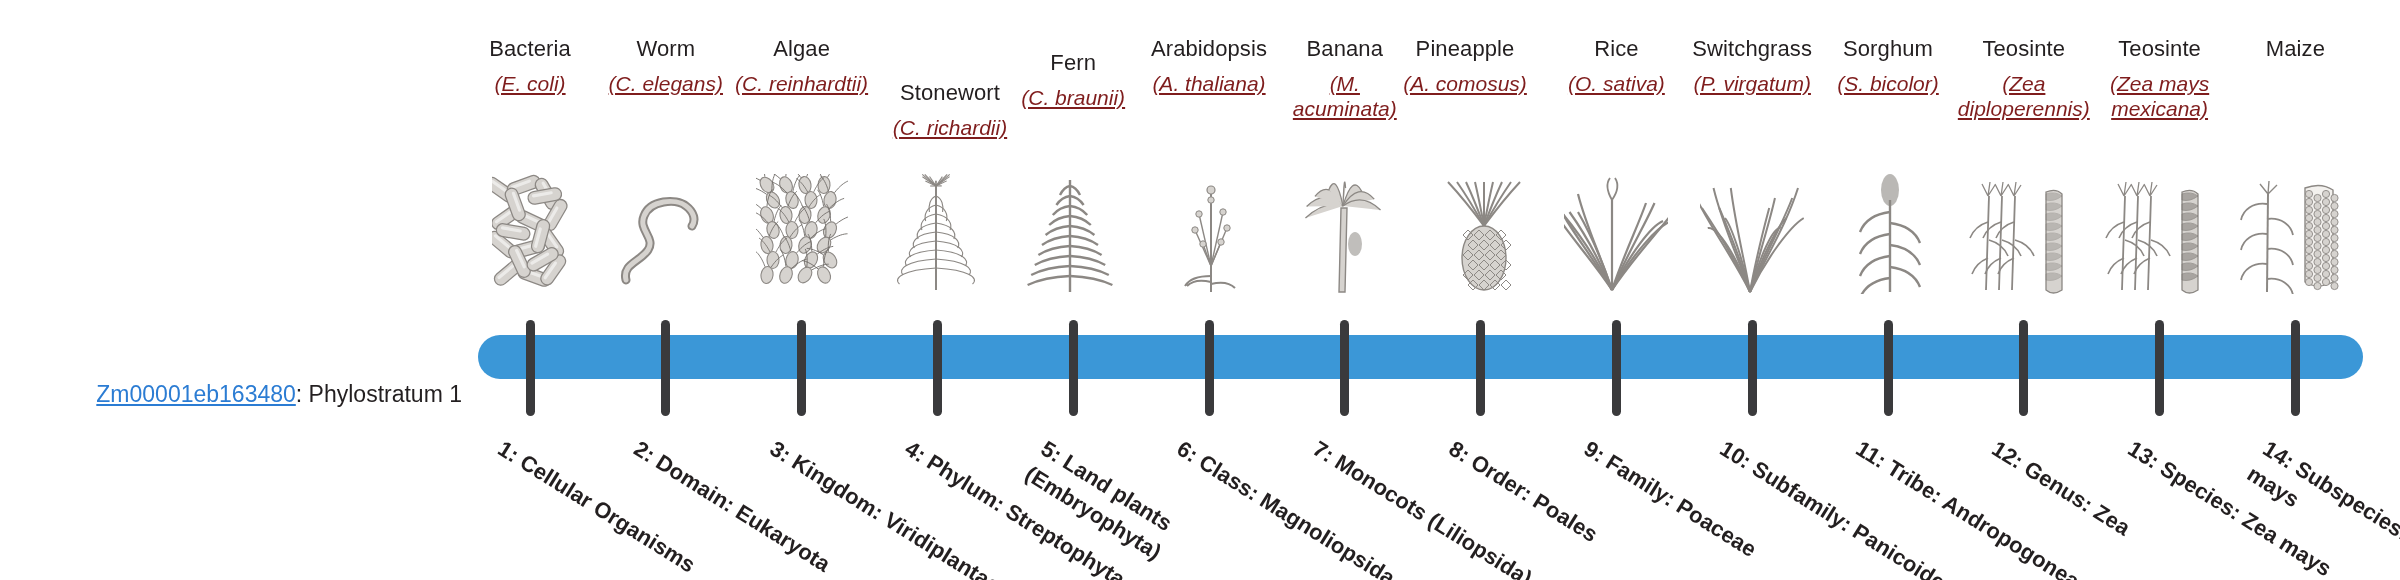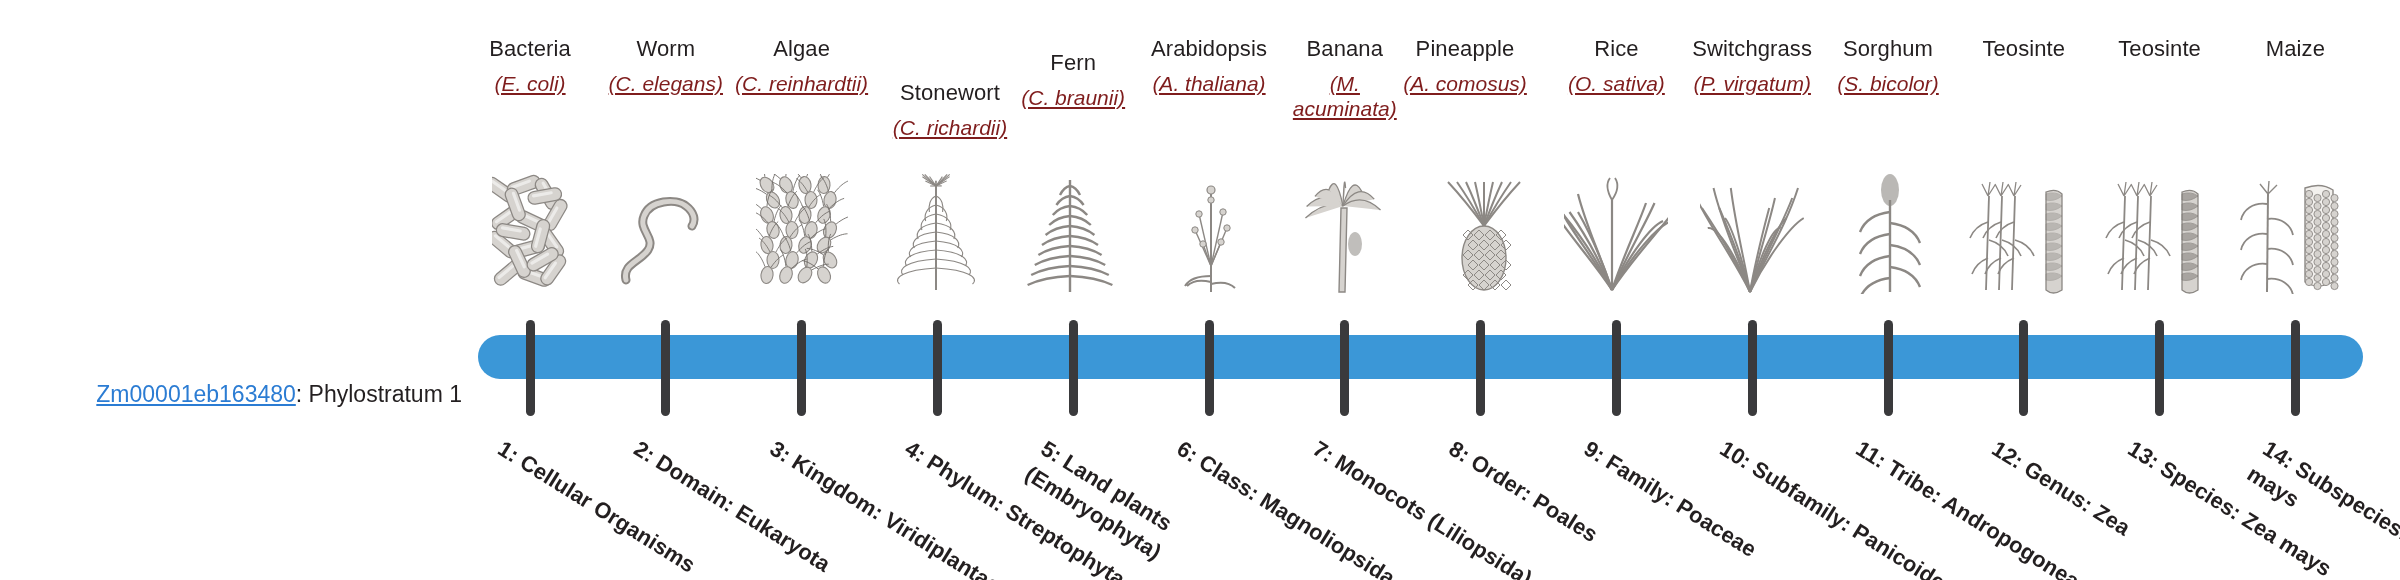--- a/index.html
+++ b/index.html
@@ -524,20 +524,21 @@
           <path d="M48 53 C64 55 74 63 78 73" fill="none" stroke="#8c8884" stroke-width="2.4"></path>
           <path d="M48 64 C32 66 22 74 18 84" fill="none" stroke="#8c8884" stroke-width="2.4"></path>
           <path d="M48 75 C64 77 74 85 78 95" fill="none" stroke="#8c8884" stroke-width="2.4"></path>
           <path d="M48 86 C32 88 22 96 18 106" fill="none" stroke="#8c8884" stroke-width="2.4"></path>
           <path d="M48 97 C64 99 74 107 78 117" fill="none" stroke="#8c8884" stroke-width="2.4"></path>
           <path d="M48 108 C32 110 22 118 18 128" fill="none" stroke="#8c8884" stroke-width="2.4"></path>
         </svg>
       </div>
       <div class="species-col" style="left: 1953.8px;">
         <div class="common-name">Teosinte</div>
+        <div class="sci-name">(Zea diploperennis)</div>
       </div>
       <div class="organism-art" style="left: 1953.8px;">
         <svg width="112" height="124" viewBox="0 0 112 124">
           <path d="M18 120 L21 26" stroke="#8c8884" stroke-width="1.8" fill="none"></path>
           <path d="M20 26 l-6 -12 M20 26 l2 -14 M20 26 l7 -11" stroke="#8c8884" stroke-width="1.3" fill="none"></path>
           <path d="M20 52 q-13 4 -18 16 M21 70 q14 4 19 16 M20 88 q-12 5 -16 16" stroke="#8c8884" stroke-width="1.6" fill="none"></path>
           <path d="M31 120 L34 26" stroke="#8c8884" stroke-width="1.8" fill="none"></path>
           <path d="M33 26 l-6 -12 M33 26 l2 -14 M33 26 l7 -11" stroke="#8c8884" stroke-width="1.3" fill="none"></path>
           <path d="M33 52 q-13 4 -18 16 M34 70 q14 4 19 16 M33 88 q-12 5 -16 16" stroke="#8c8884" stroke-width="1.6" fill="none"></path>
           <path d="M44 120 L47 26" stroke="#8c8884" stroke-width="1.8" fill="none"></path>
@@ -550,20 +551,21 @@
           <path d="M78 54 q9 -3 16 2 q-8 6 -16 4 Z" fill="#8c8884" opacity="0.38" stroke="#6e6a66" stroke-width=".8"></path>
           <path d="M78 64 q9 -3 16 2 q-8 6 -16 4 Z" fill="#8c8884" opacity="0.38" stroke="#6e6a66" stroke-width=".8"></path>
           <path d="M78 74 q9 -3 16 2 q-8 6 -16 4 Z" fill="#8c8884" opacity="0.38" stroke="#6e6a66" stroke-width=".8"></path>
           <path d="M78 84 q9 -3 16 2 q-8 6 -16 4 Z" fill="#8c8884" opacity="0.38" stroke="#6e6a66" stroke-width=".8"></path>
           <path d="M78 94 q9 -3 16 2 q-8 6 -16 4 Z" fill="#8c8884" opacity="0.38" stroke="#6e6a66" stroke-width=".8"></path>
           <path d="M78 104 q9 -3 16 2 q-8 6 -16 4 Z" fill="#8c8884" opacity="0.38" stroke="#6e6a66" stroke-width=".8"></path>
         </svg>
       </div>
       <div class="species-col" style="left: 2089.6px;">
         <div class="common-name">Teosinte</div>
+        <div class="sci-name">(Zea mays mexicana)</div>
       </div>
       <div class="organism-art" style="left: 2089.6px;">
         <svg width="112" height="124" viewBox="0 0 112 124">
           <path d="M18 120 L21 26" stroke="#8c8884" stroke-width="1.8" fill="none"></path>
           <path d="M20 26 l-6 -12 M20 26 l2 -14 M20 26 l7 -11" stroke="#8c8884" stroke-width="1.3" fill="none"></path>
           <path d="M20 52 q-13 4 -18 16 M21 70 q14 4 19 16 M20 88 q-12 5 -16 16" stroke="#8c8884" stroke-width="1.6" fill="none"></path>
           <path d="M31 120 L34 26" stroke="#8c8884" stroke-width="1.8" fill="none"></path>
           <path d="M33 26 l-6 -12 M33 26 l2 -14 M33 26 l7 -11" stroke="#8c8884" stroke-width="1.3" fill="none"></path>
           <path d="M33 52 q-13 4 -18 16 M34 70 q14 4 19 16 M33 88 q-12 5 -16 16" stroke="#8c8884" stroke-width="1.6" fill="none"></path>
           <path d="M44 120 L47 26" stroke="#8c8884" stroke-width="1.8" fill="none"></path>

